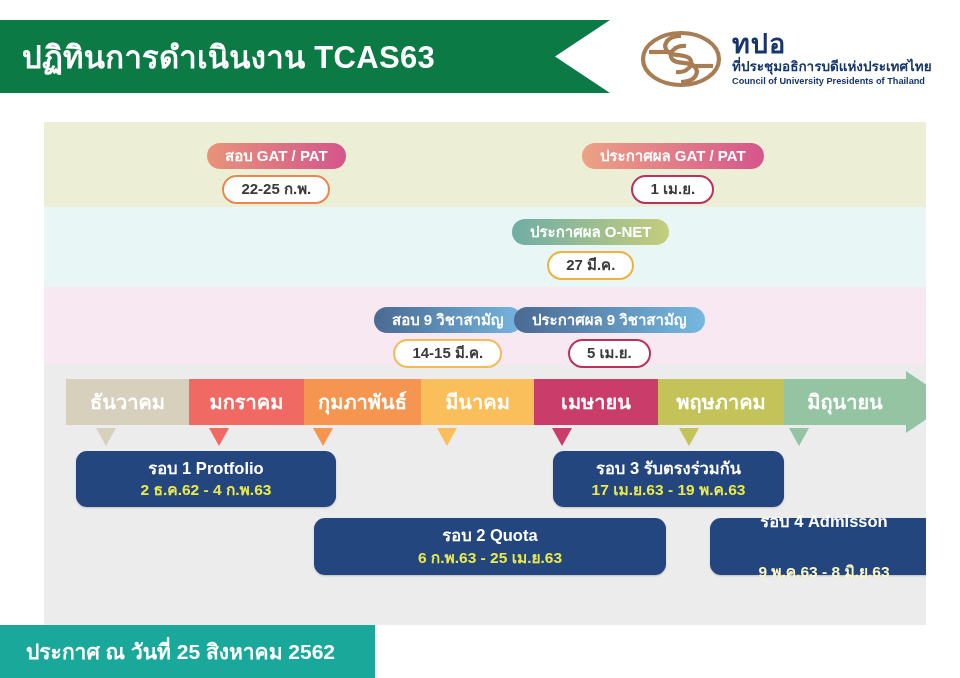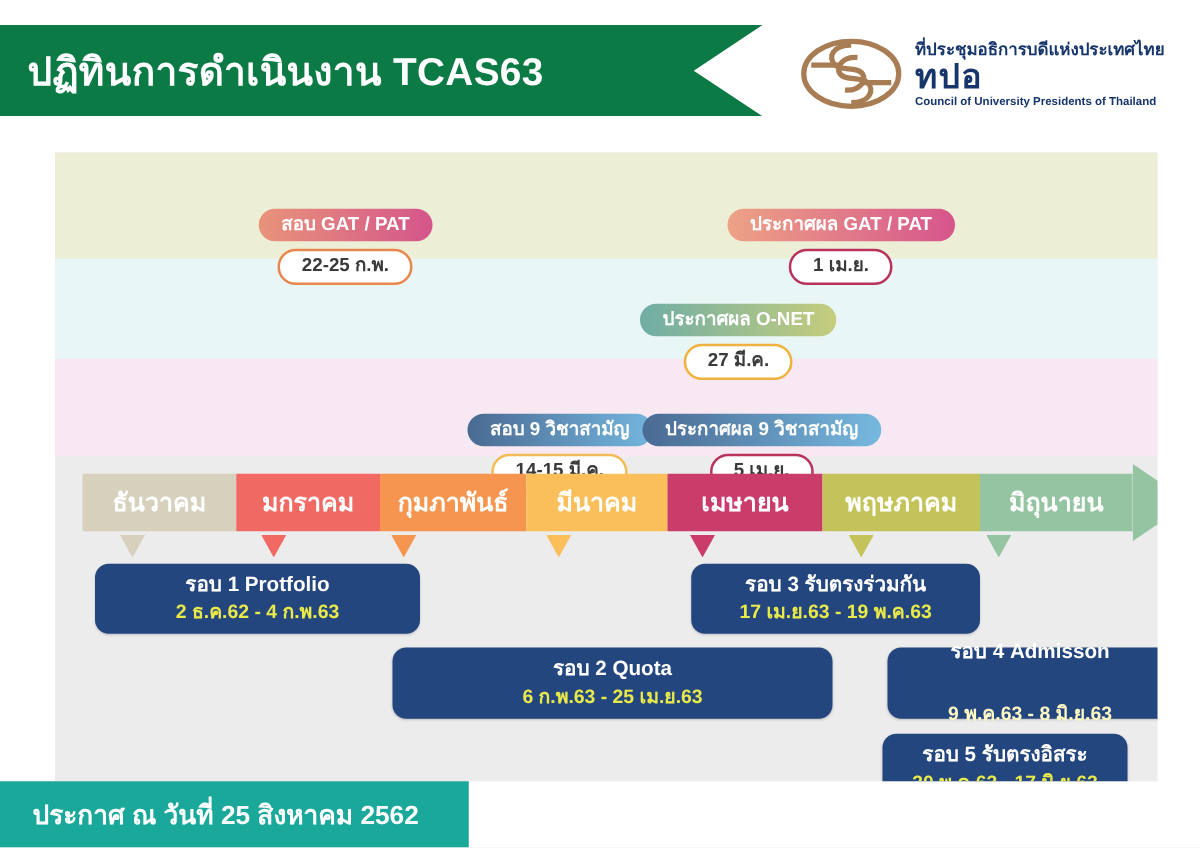--- a/index.html
+++ b/index.html
@@ -36,21 +36,21 @@
   }
   .band{position:absolute;left:0;width:882px;}
   #band-gatpat{top:0;height:85px;background:#ecefd5;}
   #band-onet{top:85px;height:80px;background:#e8f6f6;}
   #band-9sub{top:165px;height:78px;background:#f7e8f2;}
 
   
   .pill-group{position:absolute;display:flex;flex-direction:column;align-items:center;}
   .pill-title{
     color:#ffffff;font-size:15px;font-weight:bold;
-    padding:4px 18px 5px;border-radius:14px;white-space:nowrap;line-height:1.15;margin-top:24px;
+    padding:4px 18px 5px;border-radius:14px;white-space:nowrap;line-height:1.15;
   }
   .pill-date{
     margin-top:6px;background:#ffffff;border:2.5px solid #e8864f;
     border-radius:16px;padding:3px 17px 4px;font-size:15px;font-weight:bold;
     color:#3a3a3a;white-space:nowrap;line-height:1.2;
   }
   .t-gatpat{background:linear-gradient(90deg,#e8937a 0%,#d4558b 100%);}
   .t-gatpat-res{background:linear-gradient(90deg,#eda285 0%,#d6558c 100%);}
   .t-onet{background:linear-gradient(90deg,#6fada6 0%,#c2cc7a 100%);}
   .t-onet-res{background:linear-gradient(90deg,#6fada6 0%,#c5cd7c 100%);}
@@ -103,22 +103,22 @@
       <g fill="none" stroke="#a87d53" stroke-width="4.2">
         <ellipse cx="41" cy="31" rx="38" ry="26"></ellipse>
         <path d="M41 8 C26 8 22 18 28 24 C33 29 46 25 50 31 C54 37 47 45 36 44"></path>
         <path d="M41 54 C56 54 60 44 54 38 C49 33 36 37 32 31 C28 25 35 17 46 18"></path>
         <path d="M9 24 H33"></path>
         <path d="M73 38 H49"></path>
       </g>
     </svg>
   </span>
   <span id="logo-text">
+    <span id="logo-abbr">ทปอ</span>
     <span id="logo-th">ที่ประชุมอธิการบดีแห่งประเทศไทย</span>
-    <span id="logo-abbr">ทปอ</span>
     <span id="logo-en">Council of University Presidents of Thailand</span>
   </span>
 </div>
 
 <div id="calendar-card" style="background: rgb(236, 236, 237);">
 
   <div class="band" id="band-gatpat"></div>
   <div class="band" id="band-onet" style="background: rgb(232, 246, 246);"></div>
   <div class="band" id="band-9sub" style="background: rgb(247, 232, 242);"></div>
 
@@ -191,21 +191,17 @@
   <div class="round-box" style="left: 509px; top: 329px; width: 231px; height: 56px; background: rgb(36, 70, 127);">
     <span class="round-name">รอบ 3 รับตรงร่วมกัน</span>
     <span class="round-date" style="color: rgb(233, 233, 74);">17 เม.ย.63 - 19 พ.ค.63</span>
   </div>
 
   <div class="round-box" style="left: 666px; top: 396px; width: 228px; height: 57px; background: rgb(36, 70, 127); gap: 28px;">
     <span class="round-name">รอบ 4 Admisson</span>
     <span class="round-date" style="color: #fef9c3;">9 พ.ค.63 - 8 มิ.ย.63</span>
   </div>
 
-  <div class="round-box" style="left: 662px; top: 465px; width: 196px; height: 57px; background: rgb(36, 70, 127);">
-    <span class="round-name">รอบ 5 รับตรงอิสระ</span>
-    <span class="round-date" style="color: rgb(233, 233, 74);">30 พ.ค.63 - 17 มิ.ย.63</span>
-  </div>
 </div>
 
 <div id="footer-banner" style="background: rgb(26, 168, 155);">
   <div id="footer-text">ประกาศ ณ วันที่ 25 สิงหาคม 2562</div>
 </div>
 
 </body></html>

